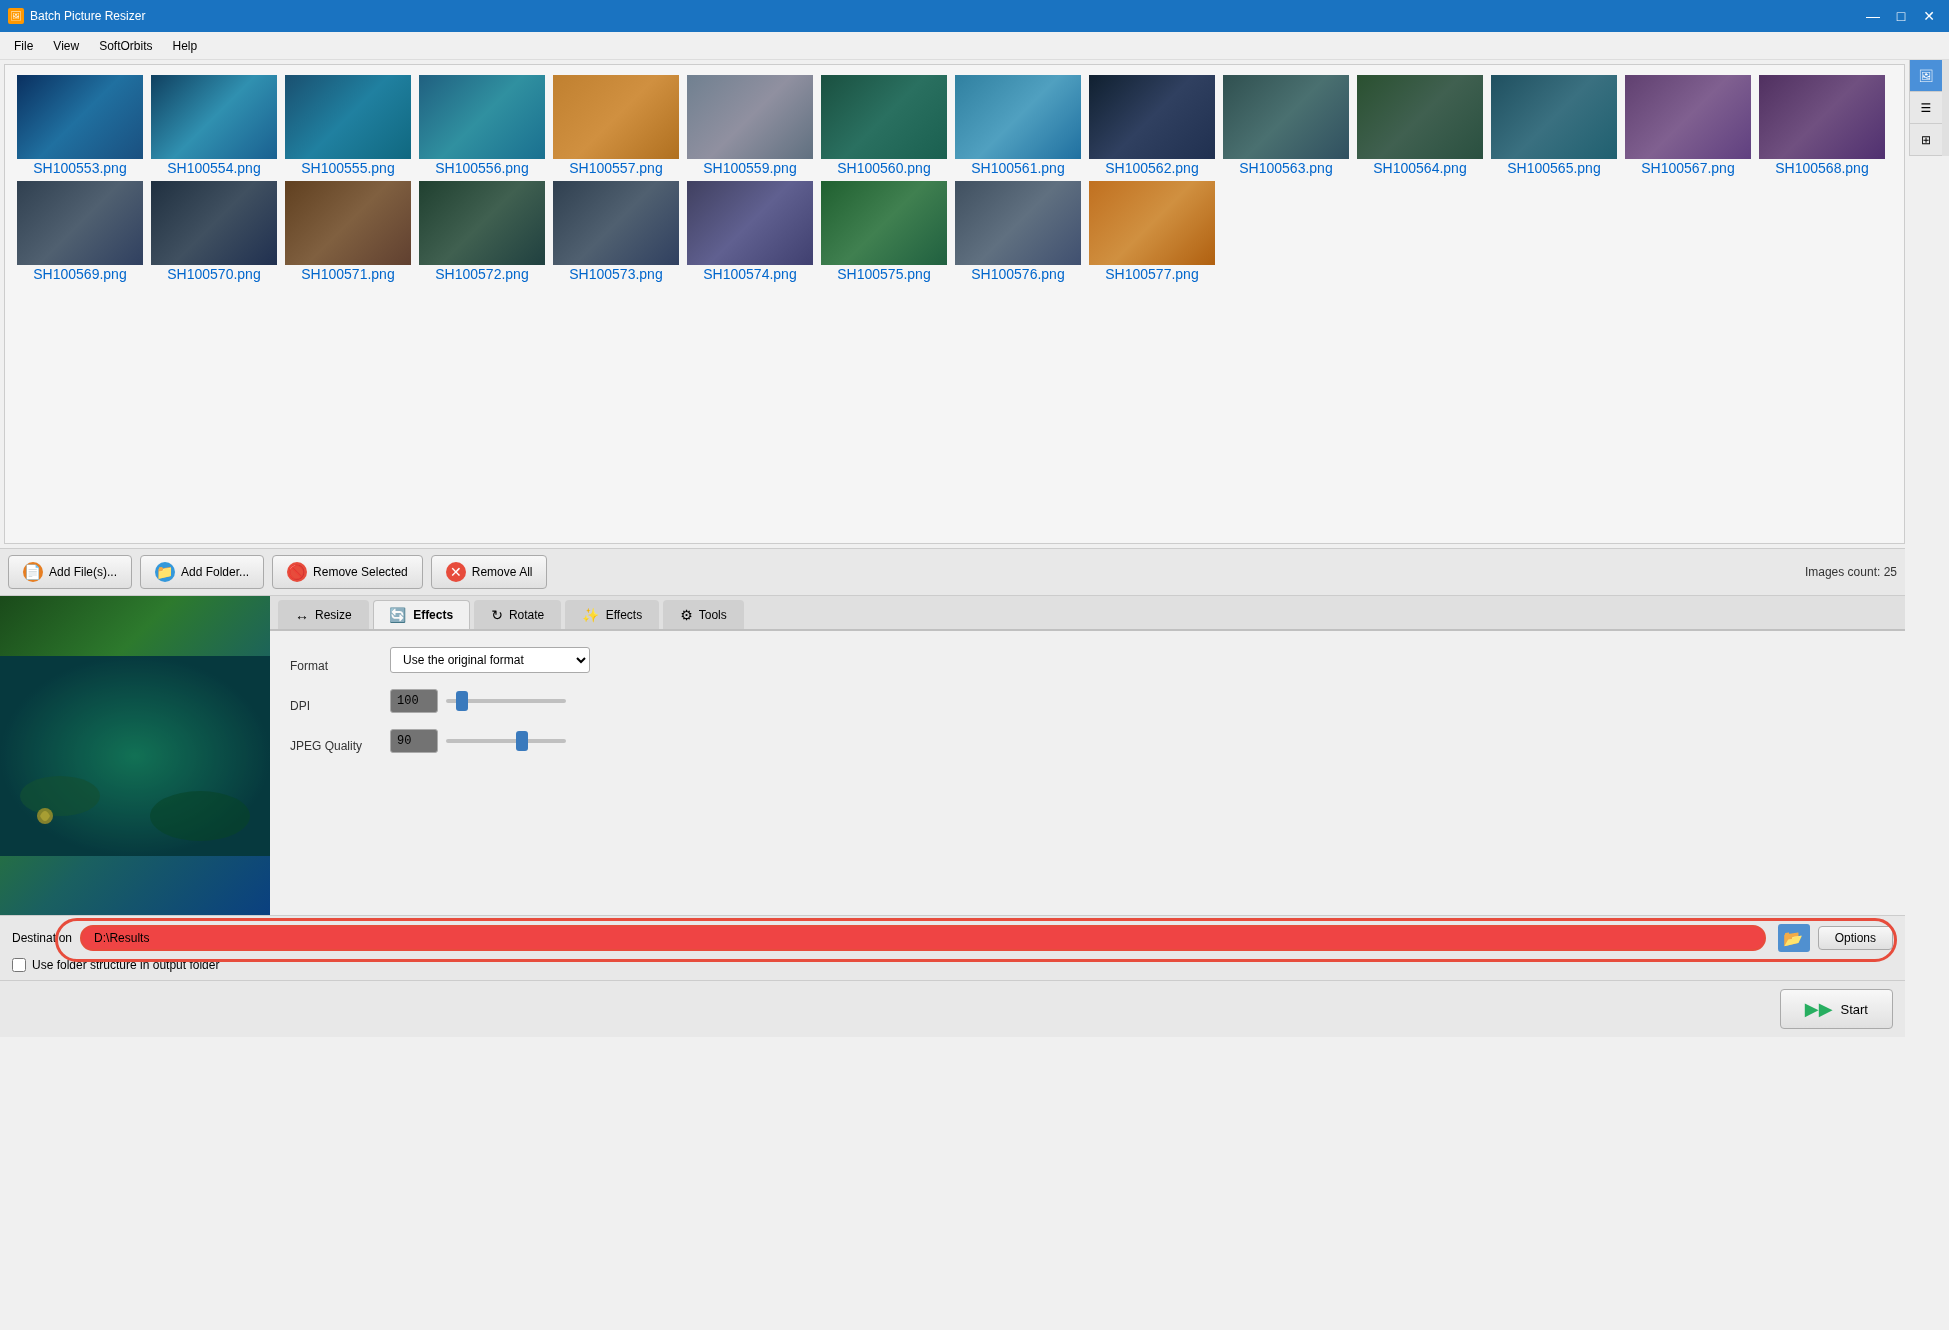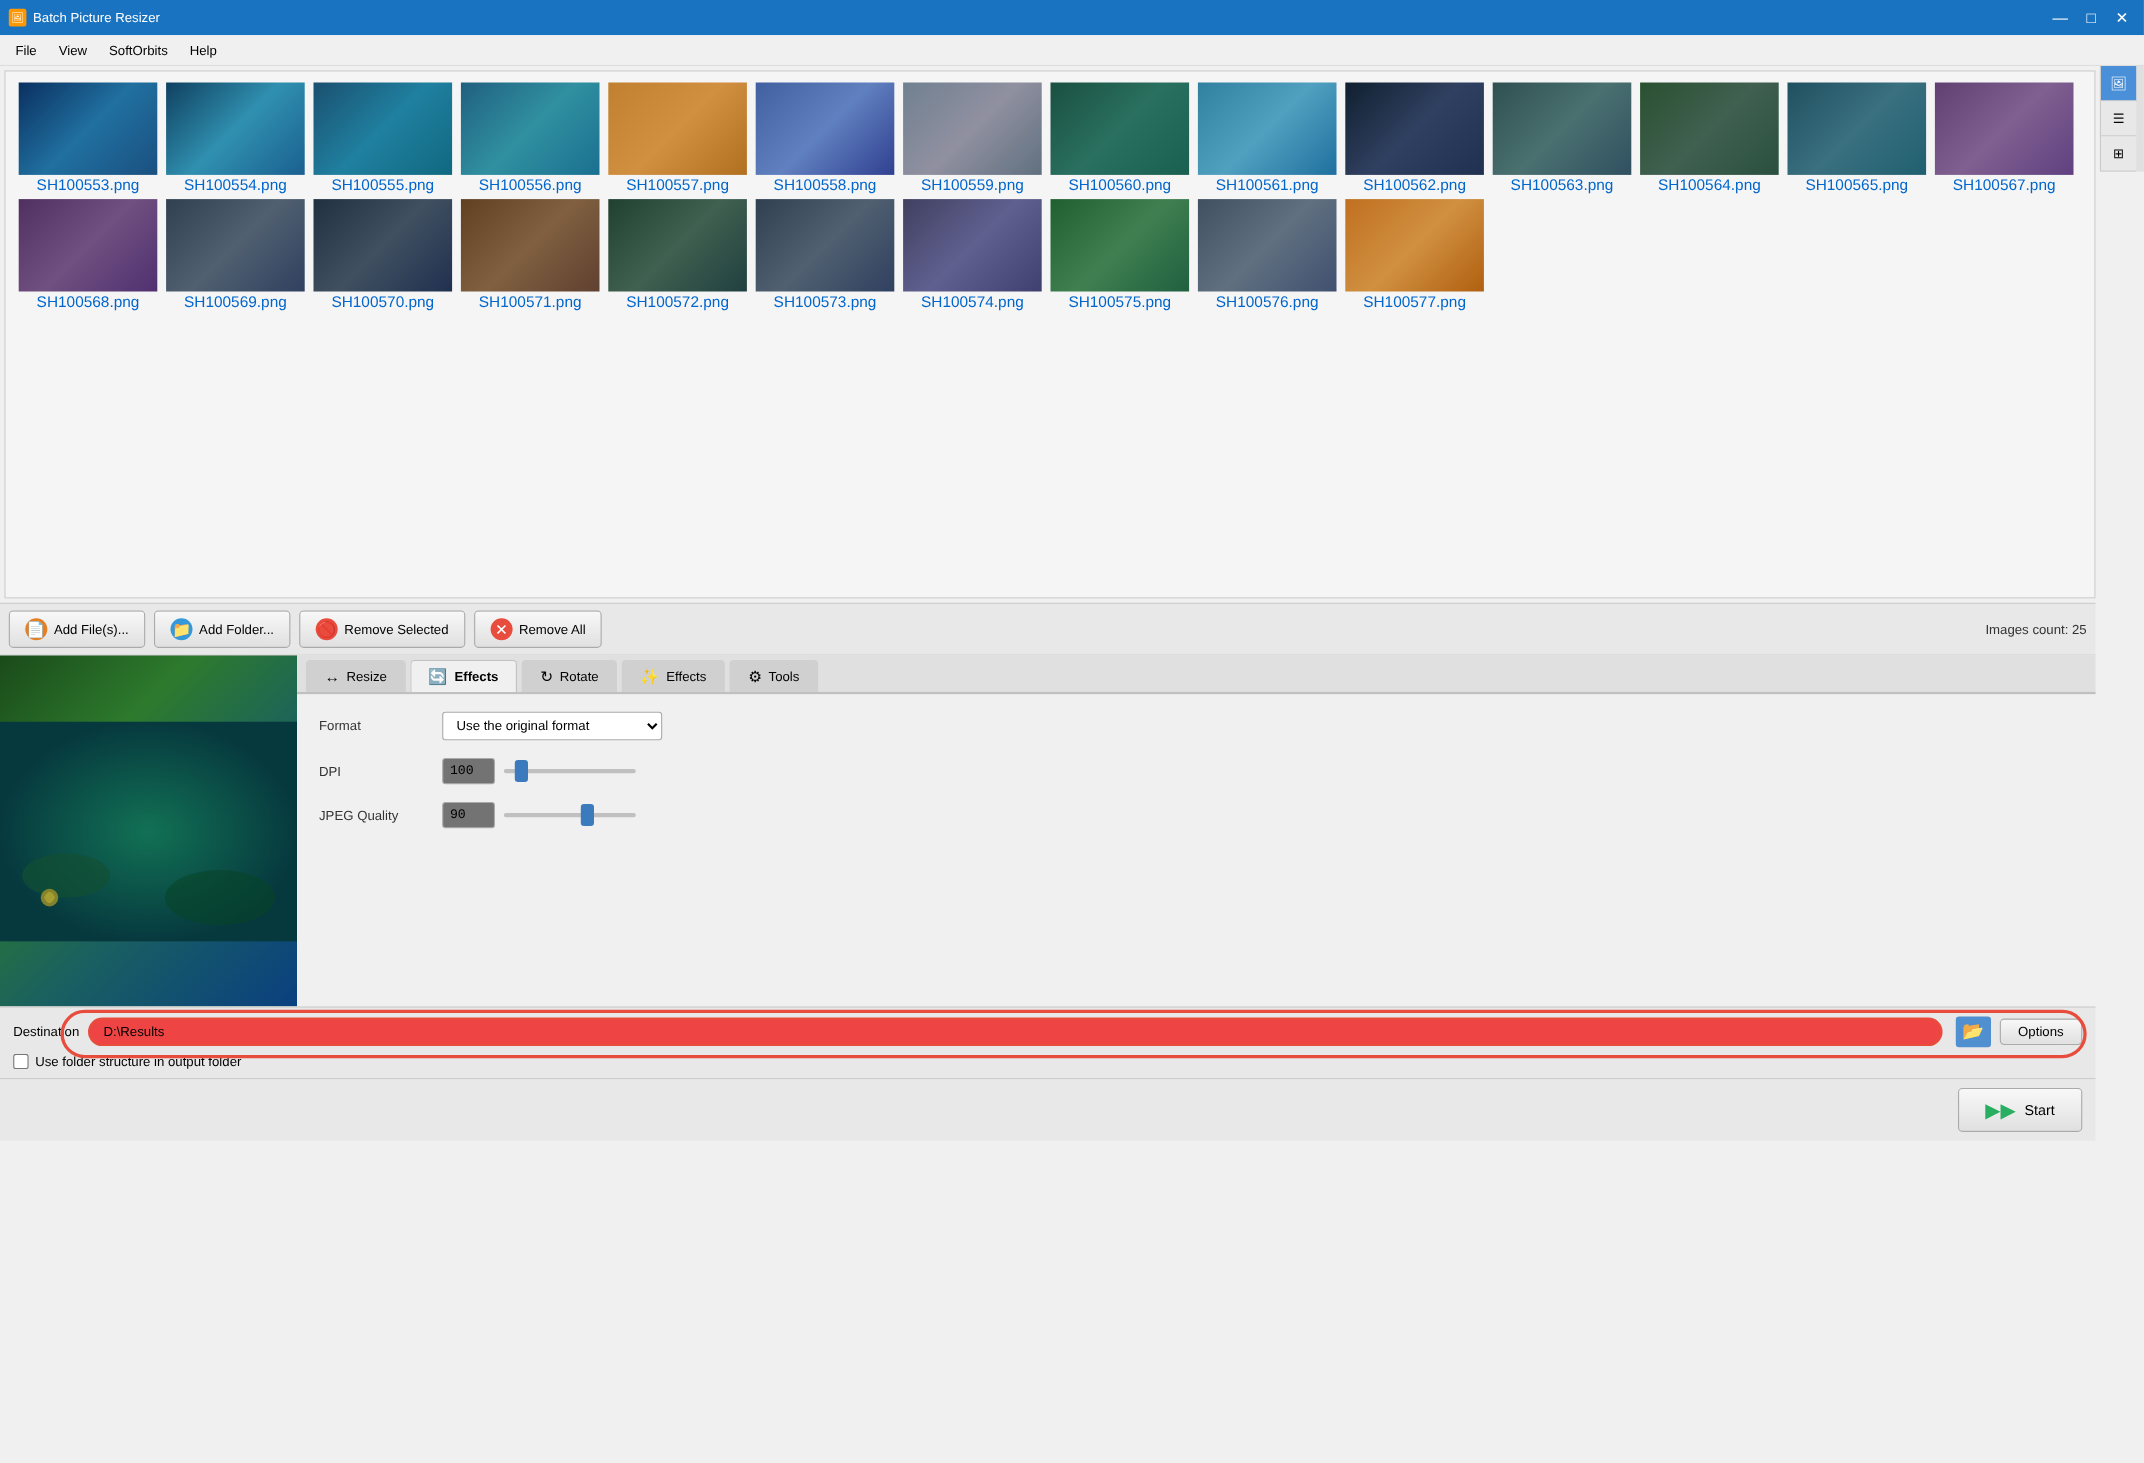--- a/index.html
+++ b/index.html
@@ -150,23 +150,22 @@
       background: #f0f0f0;
       border-color: #c0c0c0;
       font-weight: 600;
     }
     .tab-icon { font-size: 14px; }
 
     
     .settings-content { padding: 16px 20px; flex: 1; }
     .setting-row {
       display: flex;
-      align-items: center;
+      align-items: flex-end;
       margin-bottom: 16px;
-      gap: 12px;
     }
     .setting-label { width: 100px; font-size: 12px; color: #333; }
     .setting-control { display: flex; align-items: center; gap: 8px; }
     .format-select {
       width: 200px;
       padding: 4px 8px;
       border: 1px solid #aaa;
       background: white;
       font-size: 12px;
       border-radius: 3px;
@@ -320,24 +319,20 @@
       <div class="img-w" style="background: linear-gradient(135deg,#1a5070,#2080a0,#106880);"></div>
       <div class="thumb-label">SH100555.png</div>
     </div>
     <div class="image-thumb">
       <div class="img-w" style="background: linear-gradient(135deg,#206080,#3090a0,#1a7090);"></div>
       <div class="thumb-label">SH100556.png</div>
     </div>
     <div class="image-thumb">
       <div class="img-w" style="background: linear-gradient(135deg,#c08030,#d09040,#b07020);"></div>
       <div class="thumb-label">SH100557.png</div>
-    </div>
-    <div class="image-thumb">
-      <div class="img-w" style="background: linear-gradient(135deg,#4060a0,#6080c0,#304090);"></div>
-      <div class="thumb-label">SH100558.png</div>
     </div>
     <div class="image-thumb">
       <div class="img-w" style="background: linear-gradient(135deg,#708090,#9090a0,#607080);"></div>
       <div class="thumb-label">SH100559.png</div>
     </div>
     <div class="image-thumb">
       <div class="img-w" style="background: linear-gradient(135deg,#1a5040,#2a7060,#1a6050);"></div>
       <div class="thumb-label">SH100560.png</div>
     </div>
     <div class="image-thumb">

